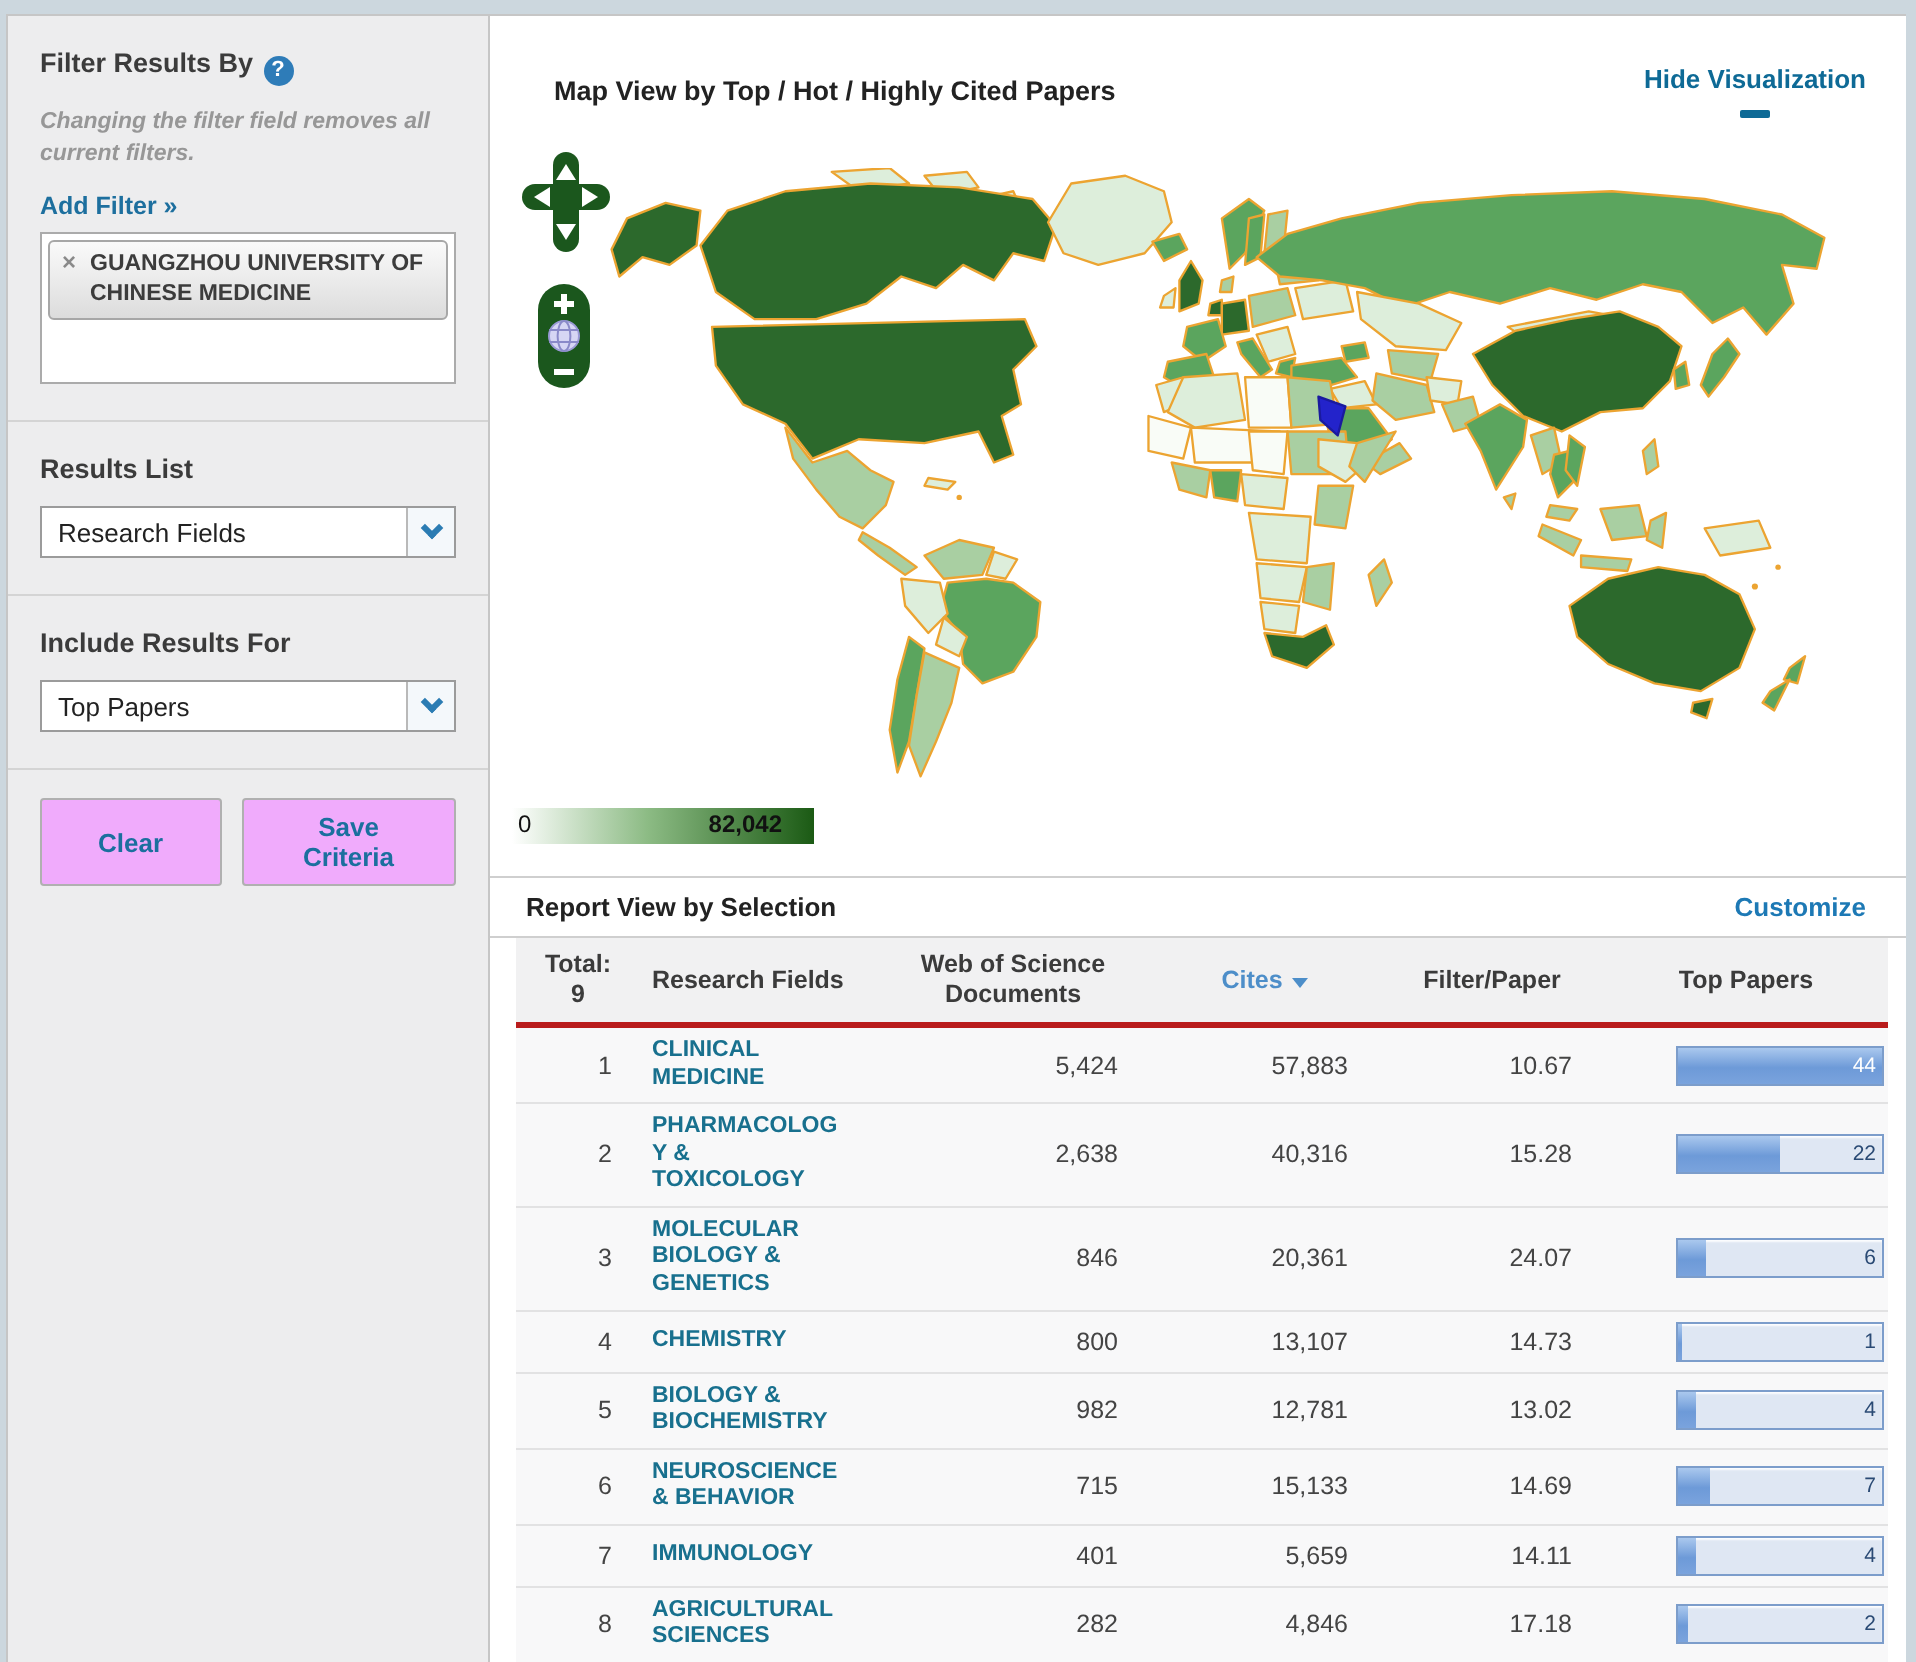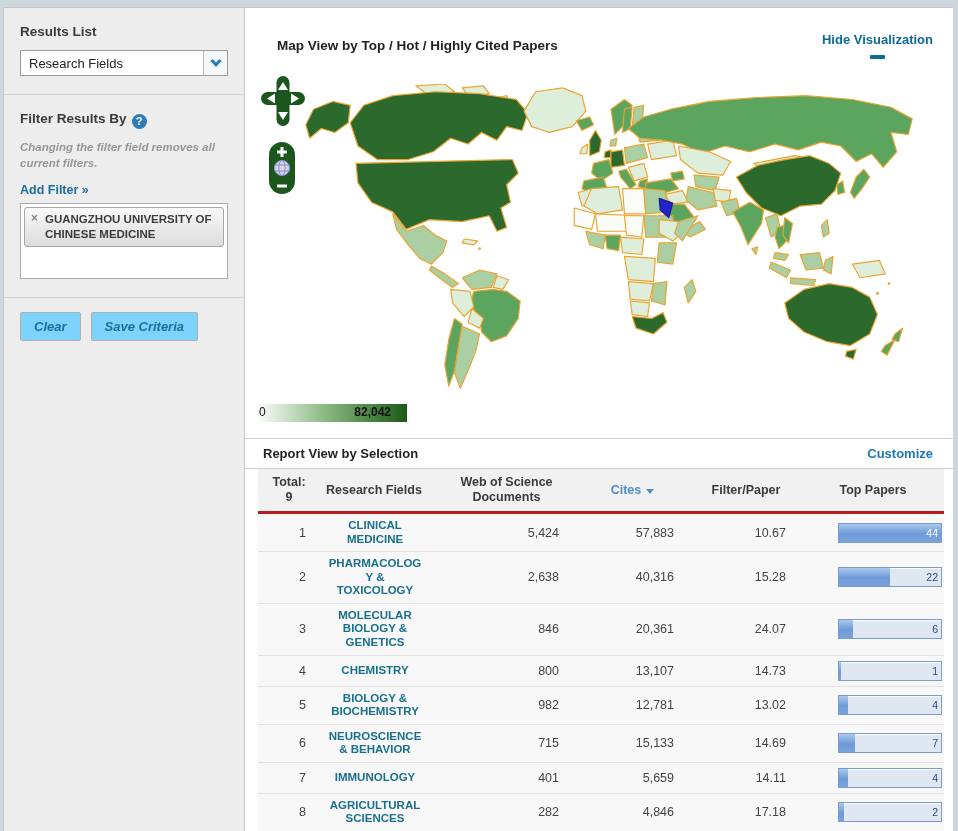--- a/index.html
+++ b/index.html
@@ -39,23 +39,23 @@
   .add-filter { display: inline-block; font-size: 12.5px; font-weight: bold; color: #1d6f9e; text-decoration: none; margin-bottom: 6px; cursor: pointer; }
   .filter-box { background: #fff; border: 1px solid #ababab; min-height: 76px; padding: 3px; }
   .filter-tag {
     background: linear-gradient(#fafafa, #dcdcdc); border: 1px solid #a7a7a7; border-radius: 3px;
     padding: 4px 6px 4px 20px; position: relative; cursor: pointer;
   }
   .tag-x { position: absolute; left: 6px; top: 3px; color: #8a8a8a; font-weight: bold; font-size: 12px; cursor: pointer; }
   .tag-label { font-size: 11.5px; font-weight: bold; color: #3c3c3c; line-height: 1.3; display: block; }
   .sb-buttons { display: flex; gap: 10px; padding-top: 14px; }
   .sb-buttons button {
-    background: #7dd3fc; border: 1px solid #b0b0b0; border-radius: 2px;
+    background: #f0abfc; border: 1px solid #b0b0b0; border-radius: 2px;
     color: #1b6f9e; font-weight: bold; font-size: 13px; font-family: inherit;
-    padding: 6px 13px; cursor: pointer; font-style: italic;
+    padding: 6px 28px; cursor: pointer;
   }
 
   
   .main { flex: 1; background: #fff; border-top: 1px solid #c6c6c6; position: relative; }
   .map-section { height: 430px; position: relative; }
   .map-header { display: flex; justify-content: space-between; align-items: center; padding: 24px 20px 0 32px; }
   .map-header h1 { font-size: 13.5px; color: #222; }
   .hide-viz { display: flex; align-items: center; gap: 8px; font-size: 13px; font-weight: bold; color: #0e6a96; text-decoration: none; cursor: pointer; flex-direction: column; }
   .minus-icon { display: inline-block; width: 15px; height: 4px; background: #0e6a96; border-radius: 1px; }
 
@@ -97,58 +97,67 @@
   th.h-field { text-align: left; padding-left: 6px; }
   .cites-hdr { color: #4d8ec9; text-decoration: none; cursor: pointer; font-weight: bold; }
   .sort-down-icon { display: inline-block; margin-left: 5px; width: 0; height: 0;
     border-left: 4px solid transparent; border-right: 4px solid transparent; border-top: 5px solid #4d8ec9; }
   .report-table tbody tr { background: #f8f8f9; border-bottom: 1px solid #e2e2e3; }
   .report-table tbody tr.total-row { background: #ececed; border-bottom: 1px solid #d7d7d7; }
   .report-table td { vertical-align: middle; padding: 5px 4px; font-size: 12.5px; color: #444; }
   td.c-rank { text-align: right; padding-right: 14px; }
   td.c-field { padding-left: 6px; }
   td.c-field a { font-size: 11.5px; font-weight: bold; color: #18708e; text-decoration: none; cursor: pointer;
-    display: block; width: 98px; line-height: 1.18; word-wrap: break-word; text-align: center; }
+    display: block; width: 98px; line-height: 1.18; word-wrap: break-word; }
   td.c-num { text-align: right; padding-right: 16px; }
   td.c-bar { padding-right: 2px; }
   .bar { position: relative; width: 104px; height: 20px; border: 1px solid #7c9dcb; background: #dfe7f3;
     box-shadow: inset 0 1px 1px rgba(255,255,255,.9); margin-left: auto; }
   .bar-fill { height: 100%; background: linear-gradient(#aac8ee, #6d9ad8 55%, #7aa3dd); }
   .bar-val { position: absolute; right: 3px; top: 50%; transform: translateY(-50%);
     font-size: 10.5px; color: #2a4a74; }
   .bar-val.on-fill { color: #fff; }
 </style>
 </head>
 <body>
 
 <div class="app">
 
   <aside class="sidebar">
     <section class="sb-sec">
-      <h2>Results List</h2>
-      <div class="select">
-        <span class="select-val">Research Fields</span>
-        <span class="select-btn">
-            <i class="chev"></i>
-          </span>
-      </div>
-    </section>
-
-    <section class="sb-sec">
       <h2><span>Filter Results By</span><span class="qmark">?</span></h2>
       <p class="note">Changing the filter field removes all current filters.</p>
       <a class="add-filter">Add Filter »</a>
       <div class="filter-box">
         <div class="filter-tag">
           <span class="tag-x">×</span>
           <span class="tag-label">GUANGZHOU UNIVERSITY OF CHINESE MEDICINE</span>
         </div>
       </div>
     </section>
 
+    <section class="sb-sec">
+      <h2>Results List</h2>
+      <div class="select">
+        <span class="select-val">Research Fields</span>
+        <span class="select-btn">
+            <i class="chev"></i>
+          </span>
+      </div>
+    </section>
+
+    <section class="sb-sec">
+      <h2>Include Results For</h2>
+      <div class="select">
+        <span class="select-val">Top Papers</span>
+        <span class="select-btn">
+            <i class="chev"></i>
+          </span>
+      </div>
+    </section>
 
     <section class="sb-sec sb-buttons last">
       <button>Clear</button>
       <button>Save Criteria</button>
     </section>
   </aside>
 
   <main class="main">
 
     <div class="map-section">

